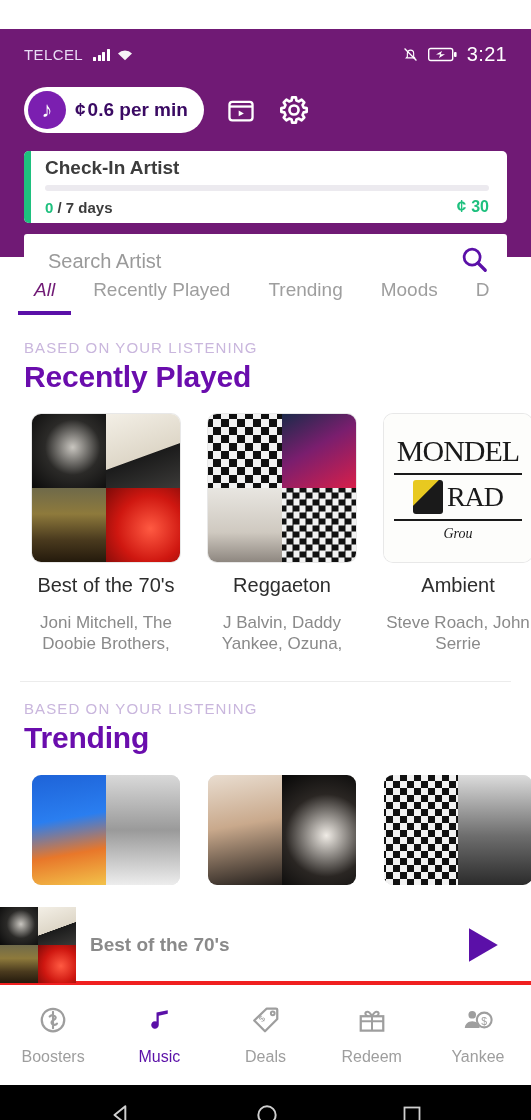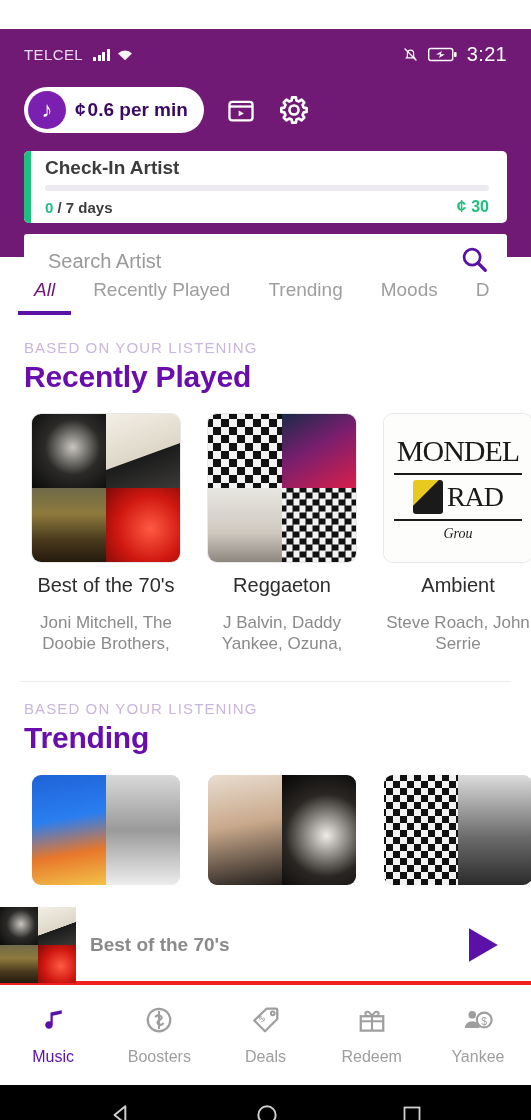--- a/index.html
+++ b/index.html
@@ -402,37 +402,37 @@
     <div class="mp-title">Best of the 70's</div>
     <div class="mp-play">
       <svg width="48" height="48" viewBox="0 0 40 40">
           <path d="M10 6 34 20 10 34Z" fill="#5b10a8"></path>
         </svg>
     </div>
   </div>
 
   <div class="bottomnav">
 
-    <div class="navitem active">
-      <span>
-        <svg width="30" height="30" viewBox="0 0 24 24" fill="#5b10a8">
-          <path d="M10 4v9.2a3 3 0 1 0 1.8 2.8V8.6l7.2-1.7V4.1L10 6Z"></path>
-        </svg>
-      </span>
-      <span class="navlabel">Music</span>
-    </div>
-
     <div class="navitem">
       <span>
         <svg width="30" height="30" viewBox="0 0 24 24">
           <circle cx="12" cy="12" r="9" fill="none" stroke="#9e9e9e" stroke-width="1.8"></circle>
           <path d="M12 5.5v13M9.4 9.2c1.5-1.6 3.8-1.3 4.6.3.9 1.9-1.6 2.4-2.6 3.3-1 .9-.6 2.6 1 3 1.3.3 2.3-.2 2.8-.9" fill="none" stroke="#9e9e9e" stroke-width="1.7" stroke-linecap="round"></path>
         </svg>
       </span>
       <span class="navlabel">Boosters</span>
+    </div>
+
+    <div class="navitem active">
+      <span>
+        <svg width="30" height="30" viewBox="0 0 24 24" fill="#5b10a8">
+          <path d="M10 4v9.2a3 3 0 1 0 1.8 2.8V8.6l7.2-1.7V4.1L10 6Z"></path>
+        </svg>
+      </span>
+      <span class="navlabel">Music</span>
     </div>
 
     <div class="navitem">
       <span>
         <svg width="30" height="30" viewBox="0 0 24 24">
           <path d="M12.6 2.8h7.4a1 1 0 0 1 1 1v7.4L11.2 21 2.6 12.4Z" fill="none" stroke="#9e9e9e" stroke-width="1.8" stroke-linejoin="round"></path>
           <circle cx="17.4" cy="6.6" r="1.5" fill="none" stroke="#9e9e9e" stroke-width="1.6"></circle>
           <text x="9" y="14" font-size="7" fill="#9e9e9e" font-family="Liberation Sans, sans-serif" transform="rotate(-45 9 14)">$</text>
         </svg>
       </span>

